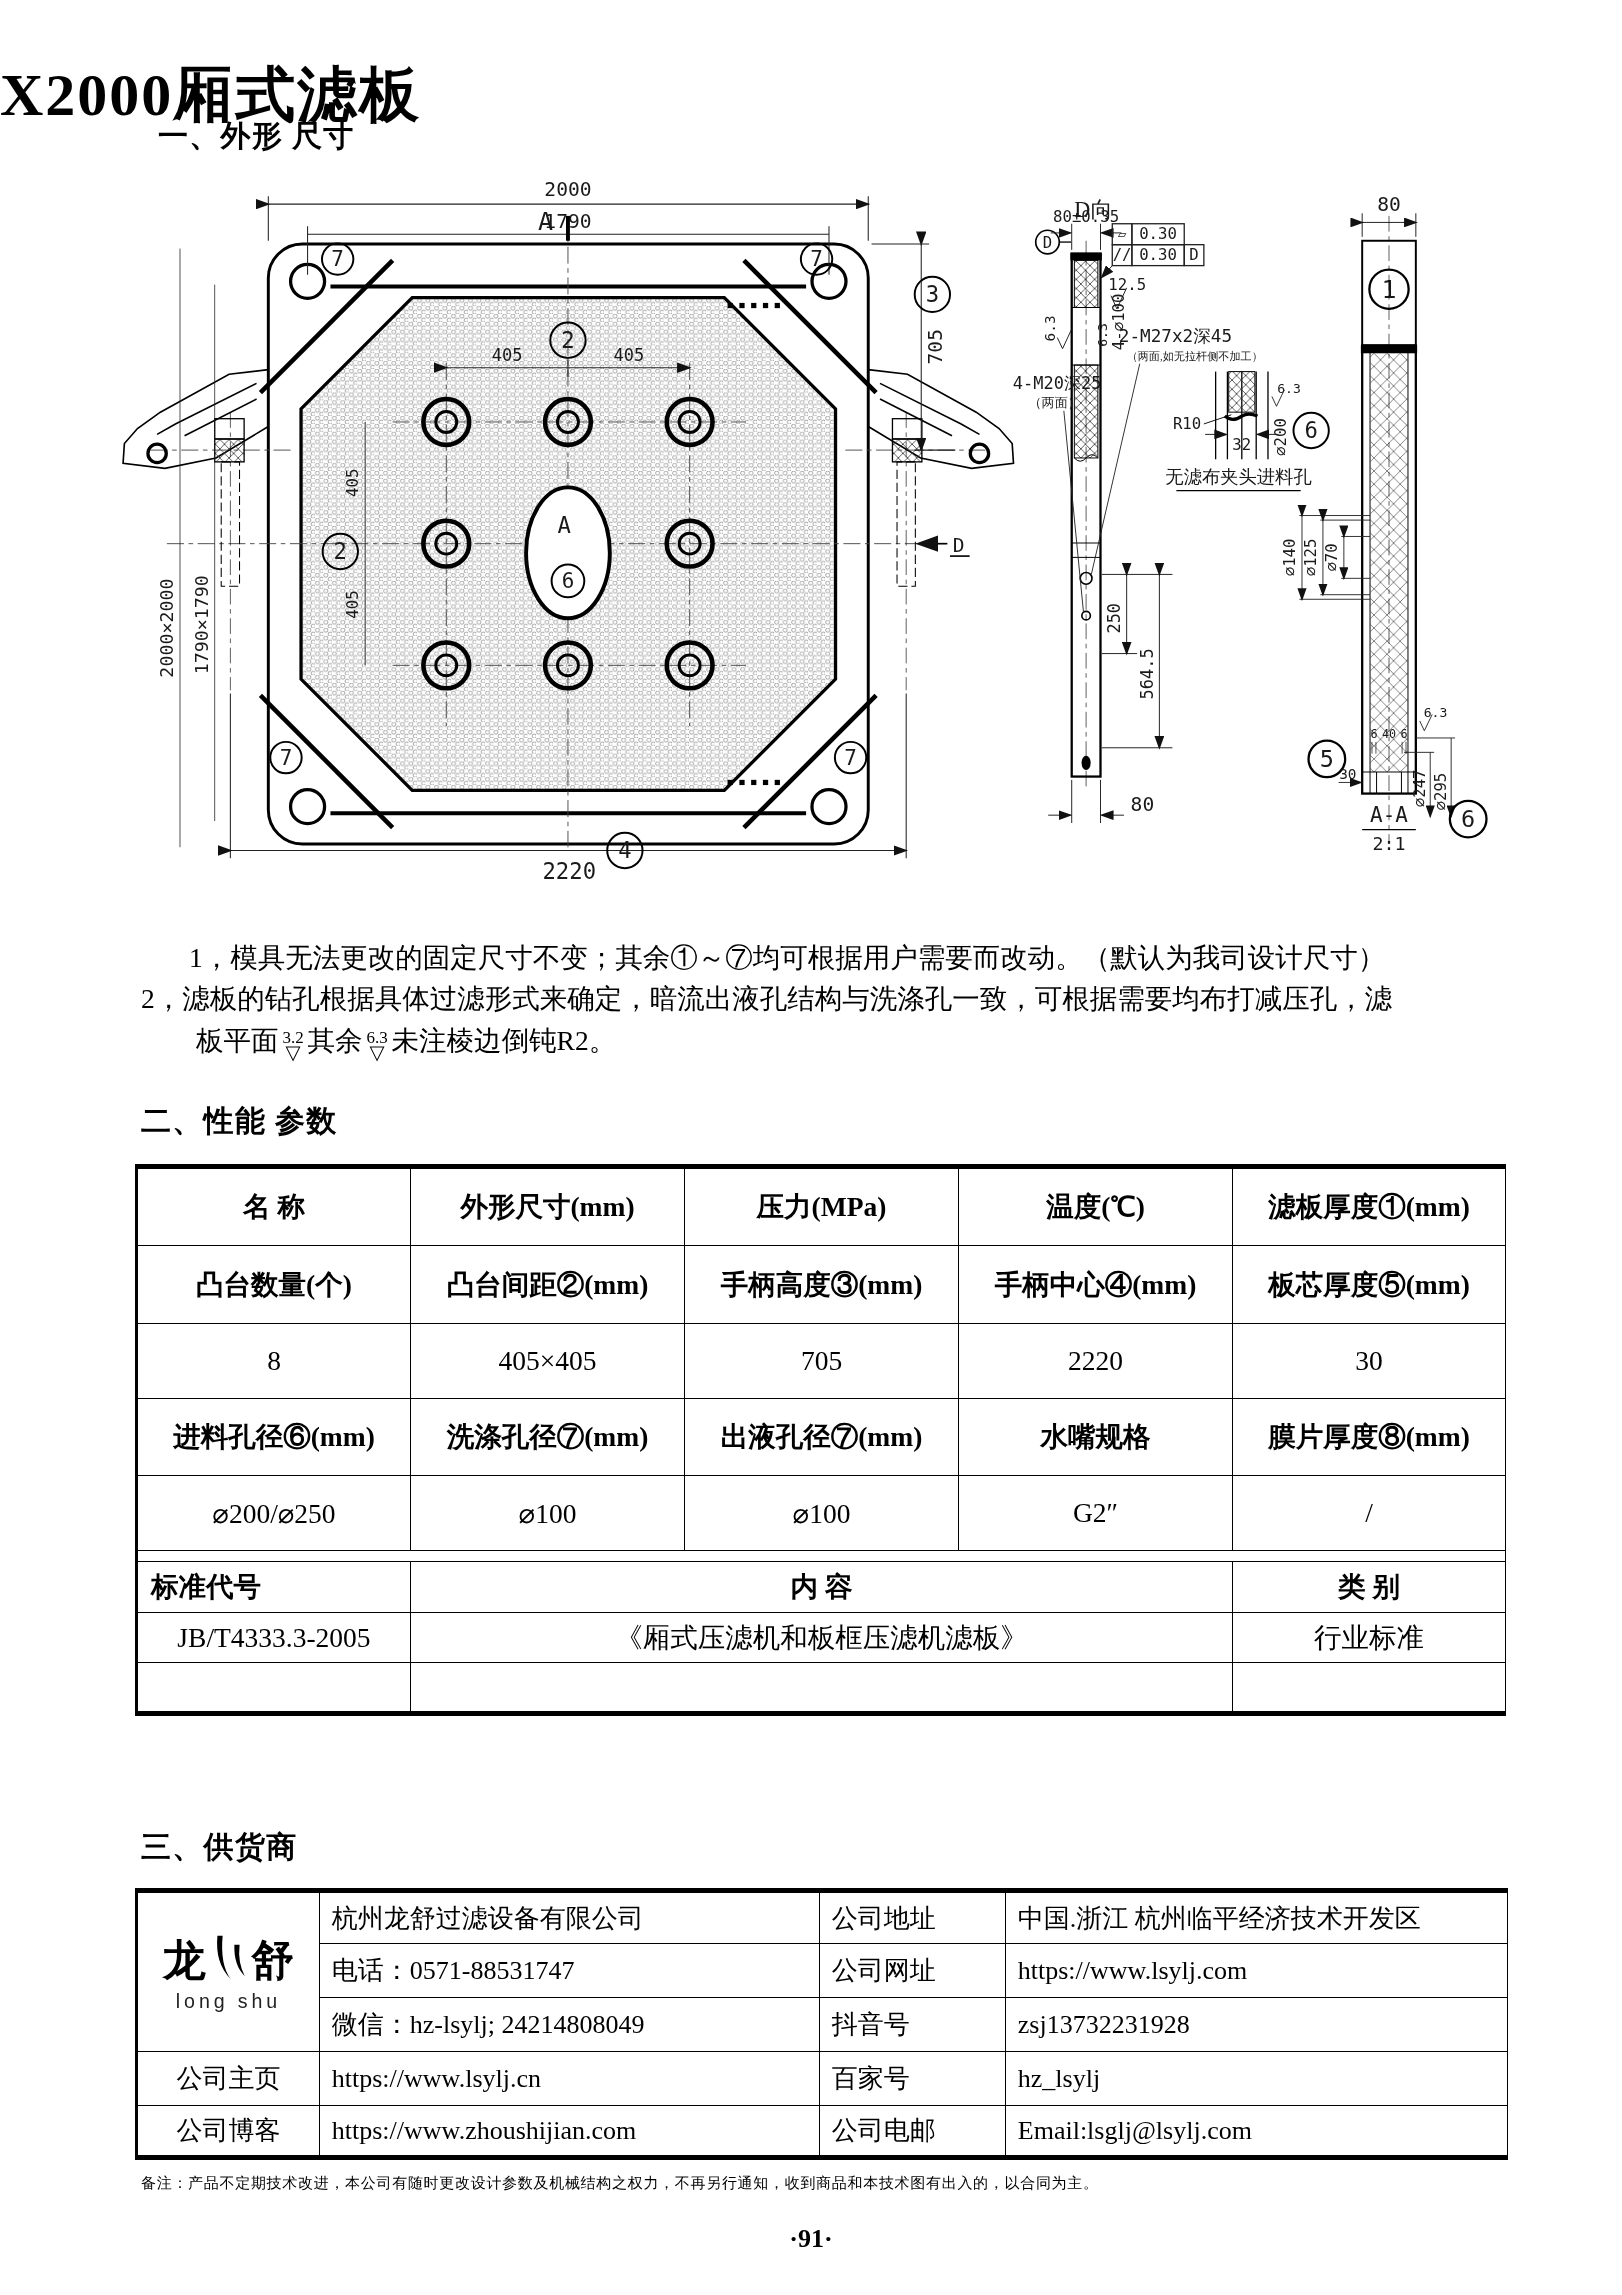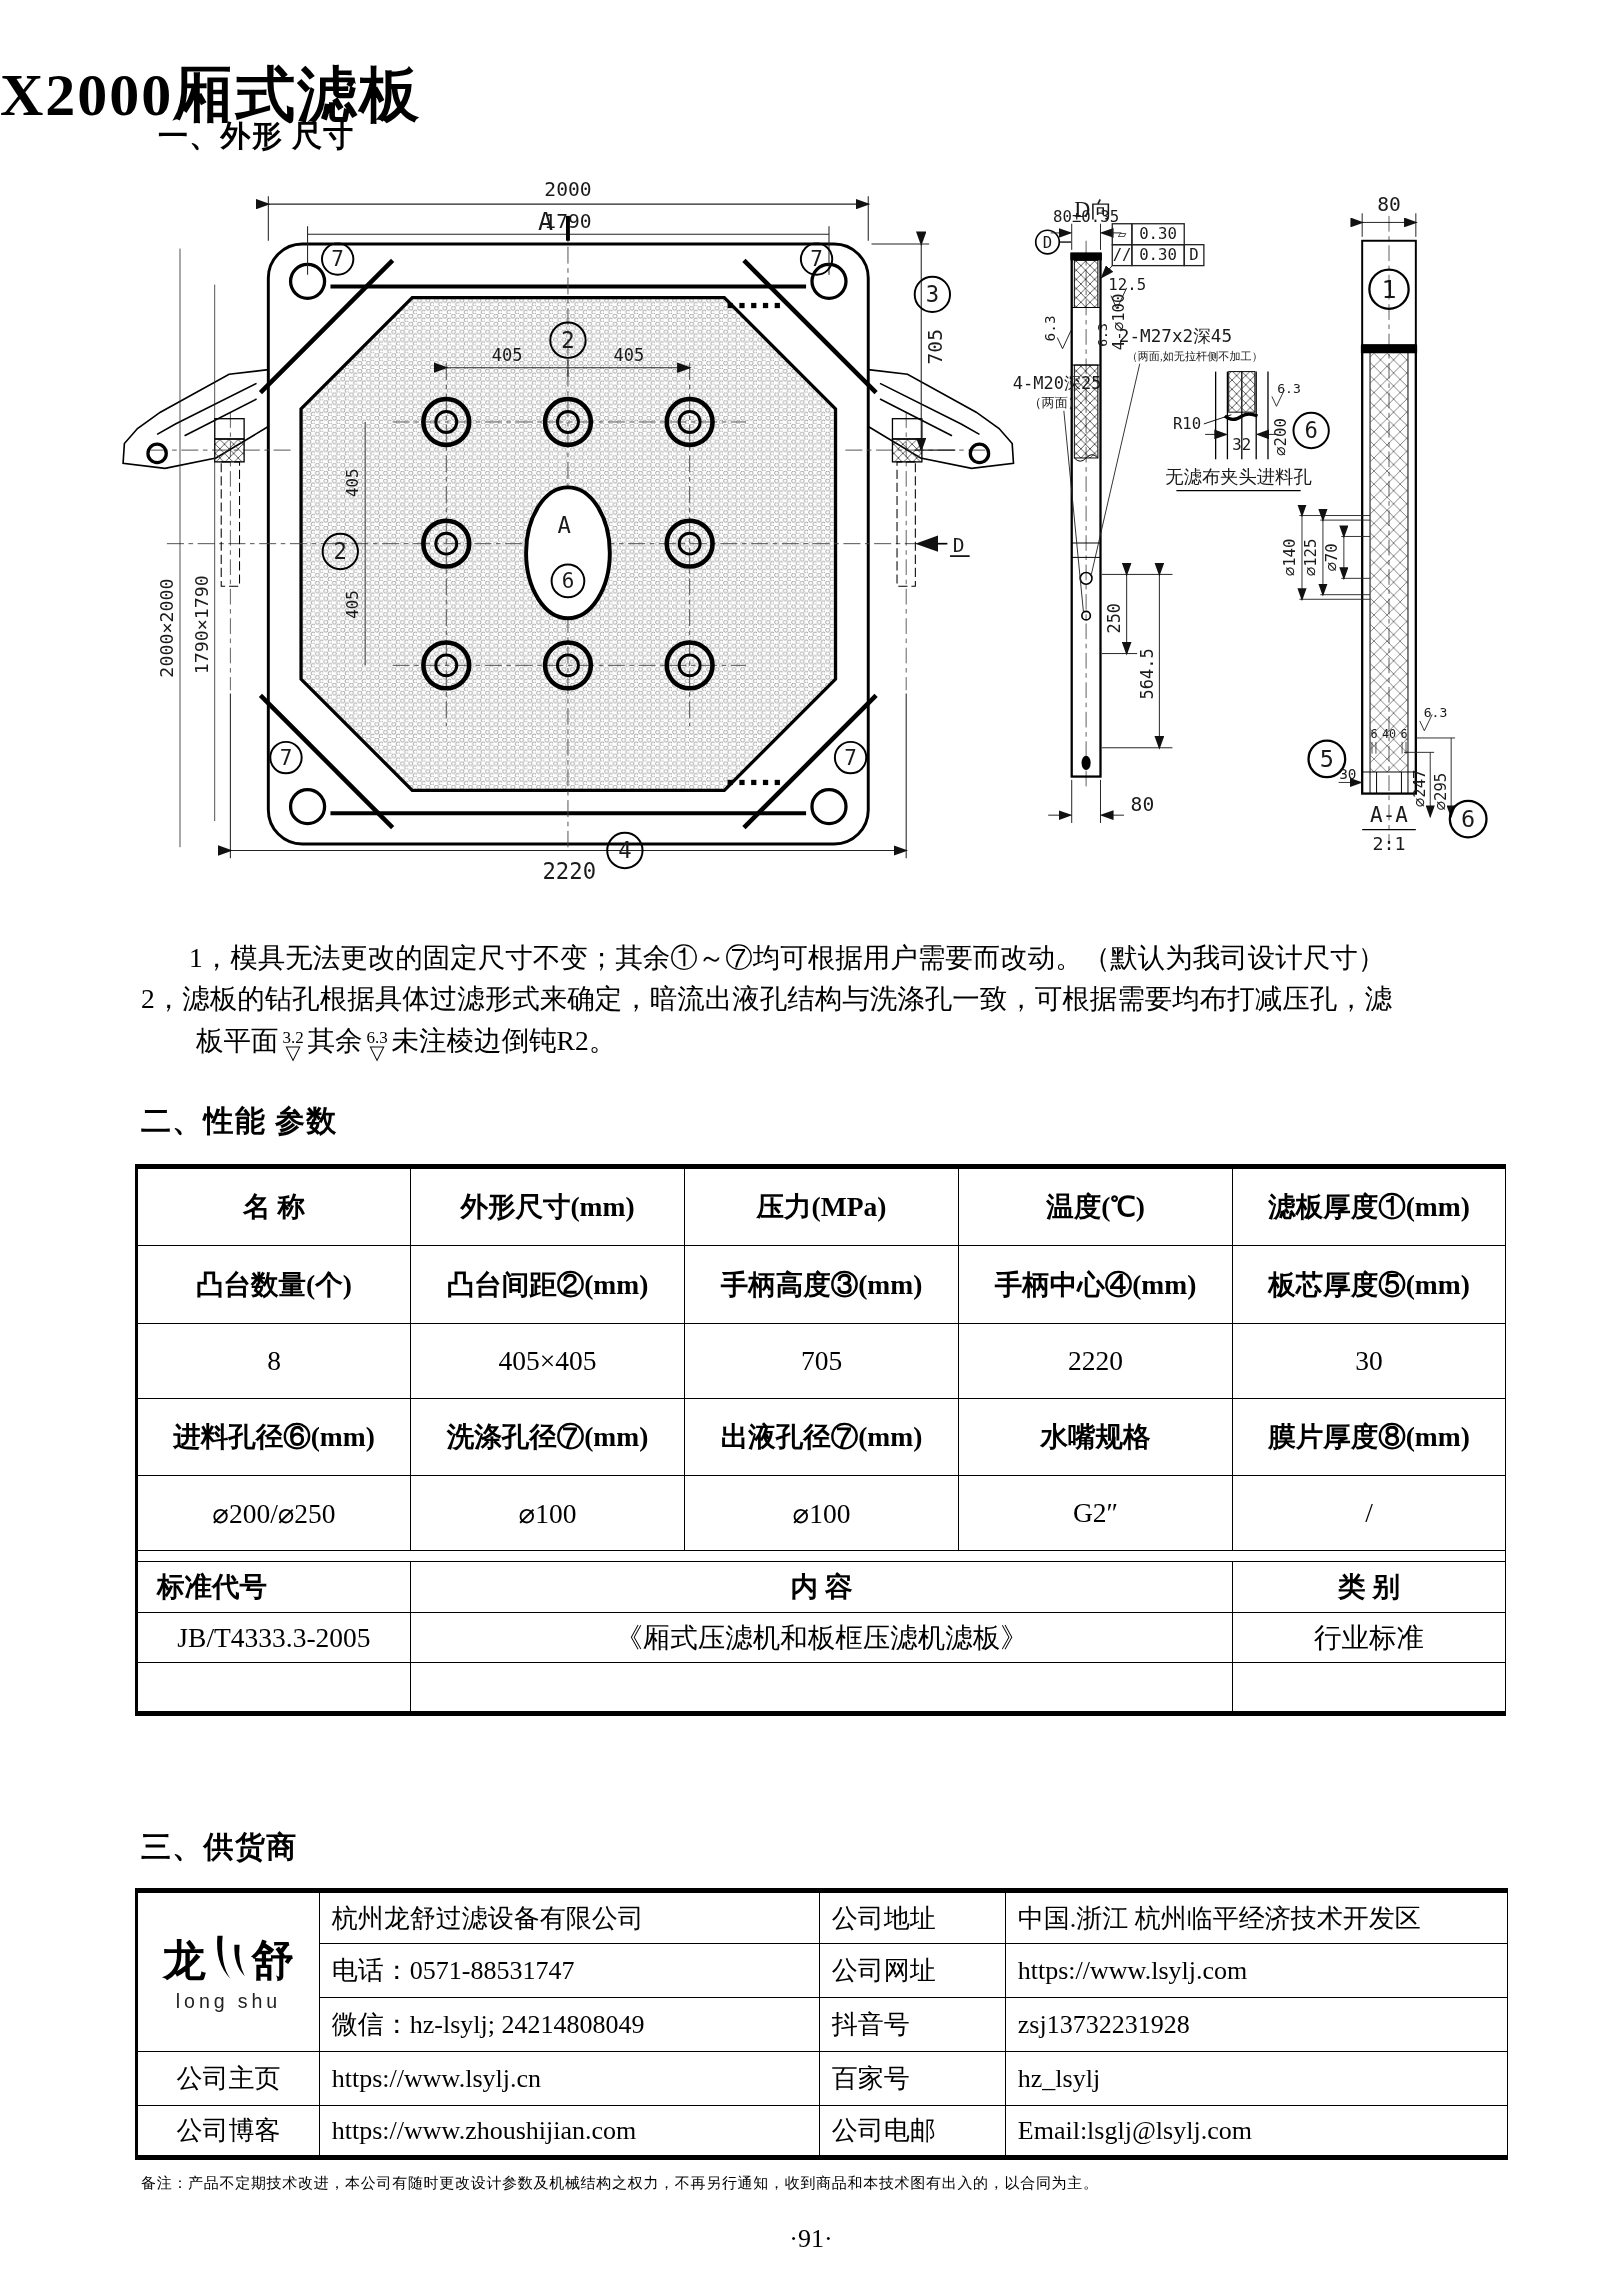--- a/index.html
+++ b/index.html
@@ -12,21 +12,21 @@
   .note-line{position:absolute;left:141px;white-space:nowrap;}
   .fin{display:inline-block;text-align:center;vertical-align:-9.2px;margin:0 3.9px;}
   .fin .fin-num{display:block;font-size:17px;line-height:13px;}
   .fin .fin-check{display:block;font-size:19.6px;line-height:17px;}
   
   table.perf{position:absolute;left:135px;top:1164px;width:1367px;border-collapse:collapse;table-layout:fixed;
      border-top:5.9px solid #000;border-bottom:5.9px solid #000;border-left:3.3px solid #000;border-right:1.3px solid #000;
      font-size:27.5px;}
   table.perf td{border:1.3px solid #000;text-align:center;vertical-align:middle;padding:0 3.9px;overflow:hidden;}
   table.perf td.hd{font-weight:bold;}
-  table.perf td.lft{text-align:left;padding-left:19px;font-weight:bold;}
+  table.perf td.lft{text-align:left;padding-left:13px;font-weight:bold;}
   
   table.sup{position:absolute;left:135px;top:1888px;width:1372px;border-collapse:collapse;table-layout:fixed;
      border-top:5.9px solid #000;border-bottom:5.9px solid #000;border-left:3.3px solid #000;border-right:1.3px solid #000;
      font-size:26px;}
   table.sup td{border:1.3px solid #000;vertical-align:middle;padding:0 11.8px;overflow:hidden;white-space:nowrap;}
   .logo-cell{text-align:center;padding:0 !important;}
   .logo-line{display:flex;align-items:center;justify-content:center;gap:1.3px;}
   .logo-zh{font-size:43px;font-weight:bold;font-family:"Liberation Serif",serif;}
   .logo-latin{font-size:19.6px;letter-spacing:3.9px;font-family:"Liberation Sans",sans-serif;color:#222;}
   .footer-note{font-size:15px;letter-spacing:0.7px;}
@@ -545,16 +545,16 @@
     <tr style="height:52px">
       <td style="text-align:center;">公司博客</td>
       <td>https://www.zhoushijian.com</td>
       <td>公司电邮</td>
       <td>Email:lsglj@lsylj.com</td>
     </tr>
   </tbody>
     </table>
 
   <div class="abs footer-note" style="left:141px;top:2174px;width:1348px;">备注：产品不定期技术改进，本公司有随时更改设计参数及机械结构之权力，不再另行通知，收到商品和本技术图有出入的，以合同为主。</div>
-  <div class="abs pageno" style="top:2224px;">·91·</div>
+  <div class="abs pageno" style="top:2224px;font-weight:bold;">·91·</div>
 
 </div>
 
 
 </body></html>

